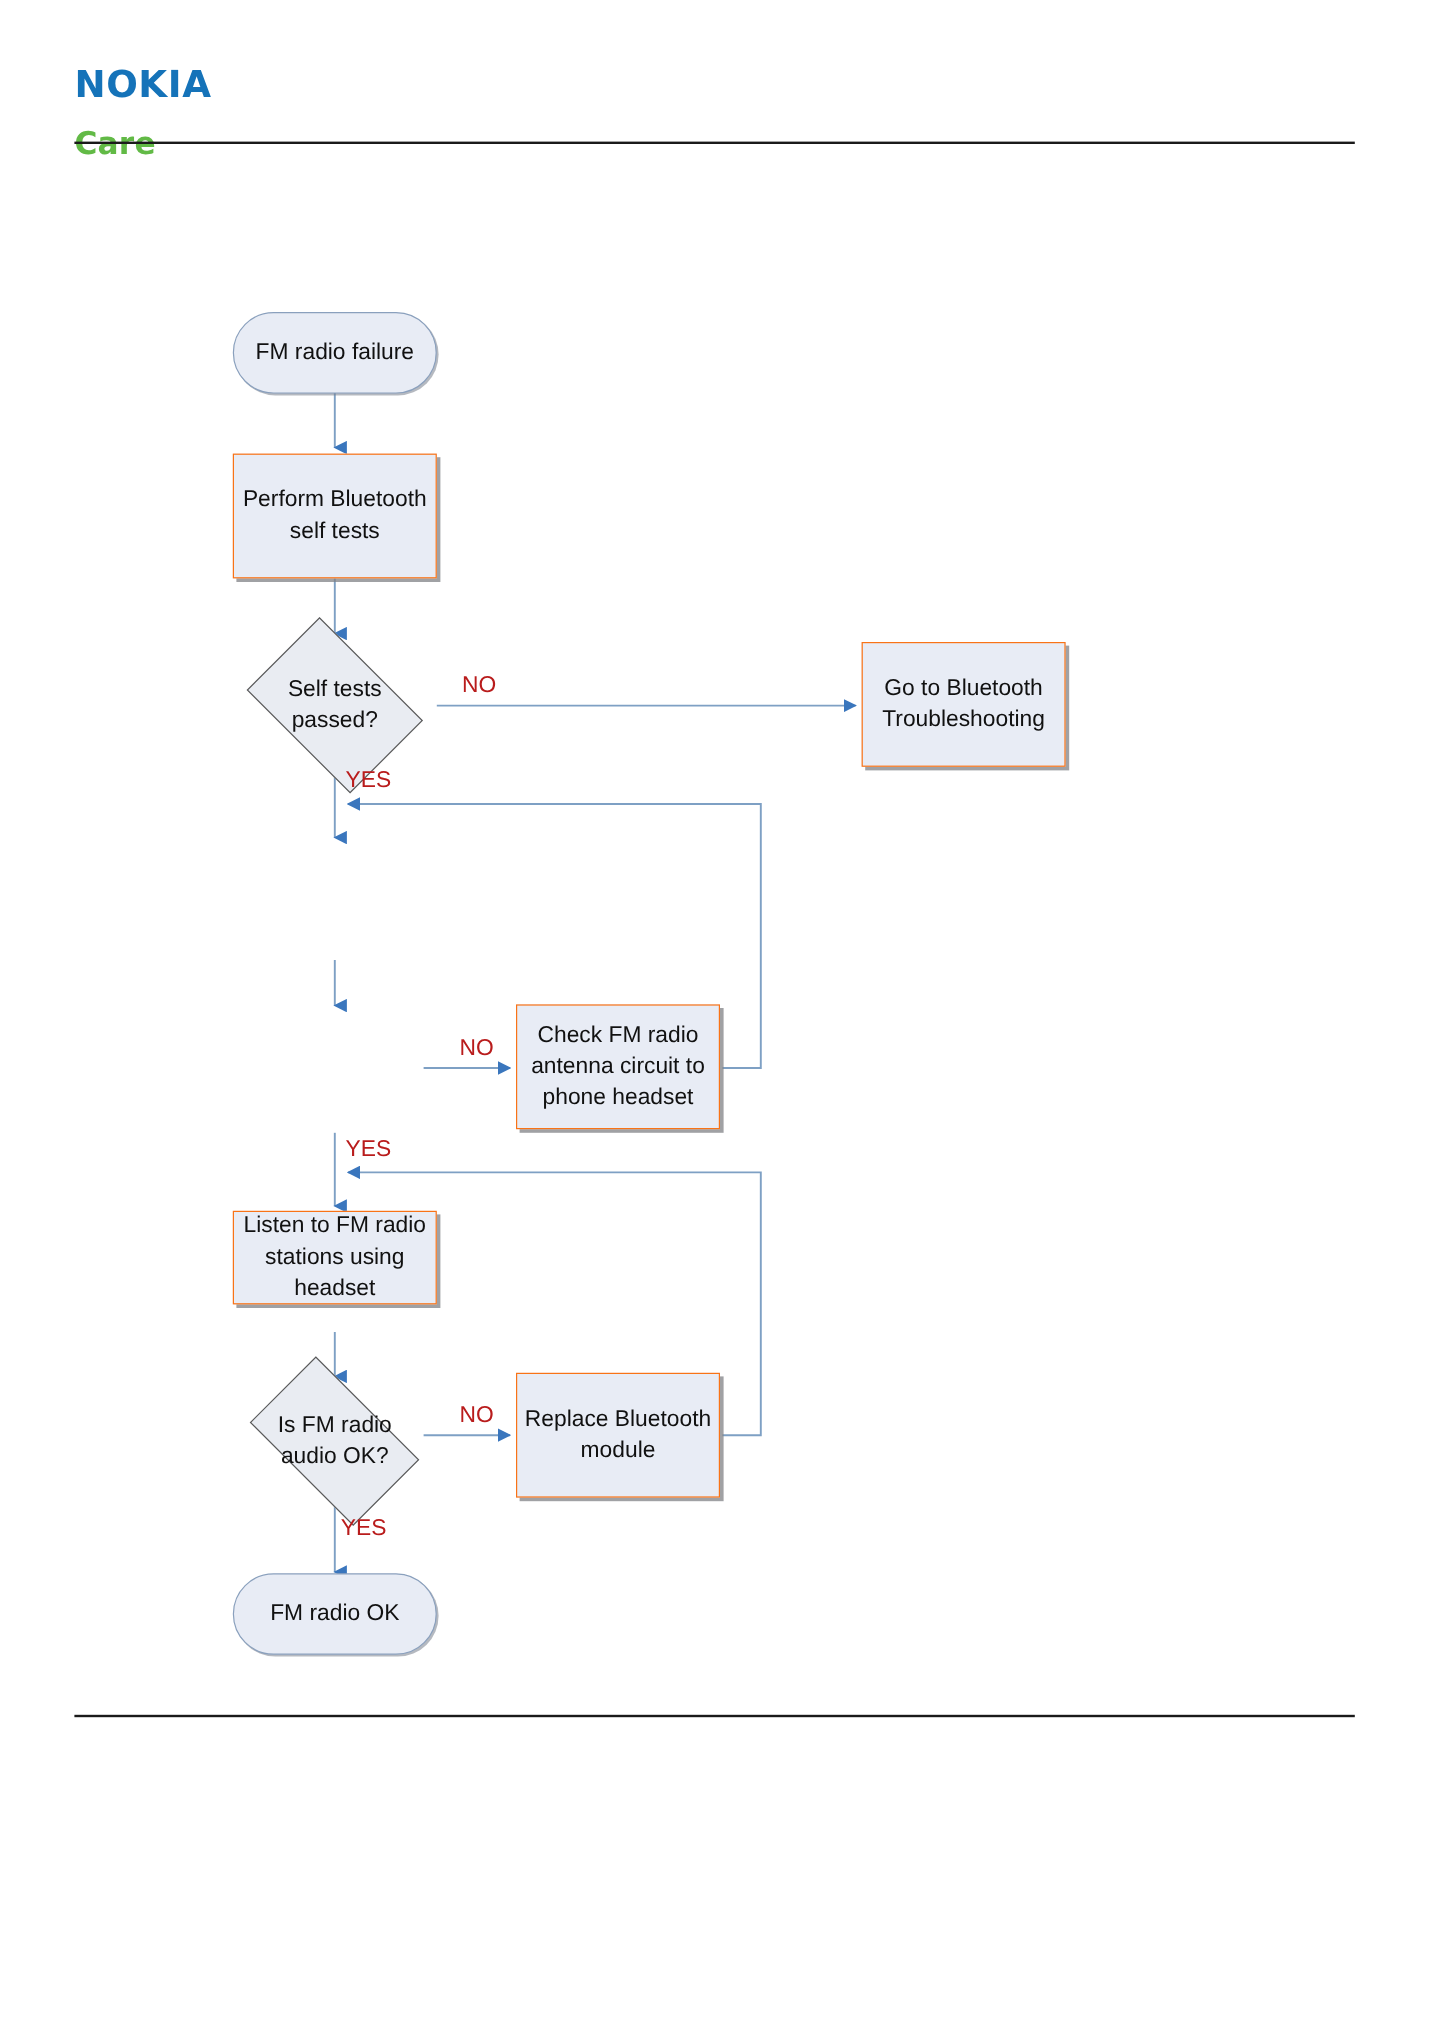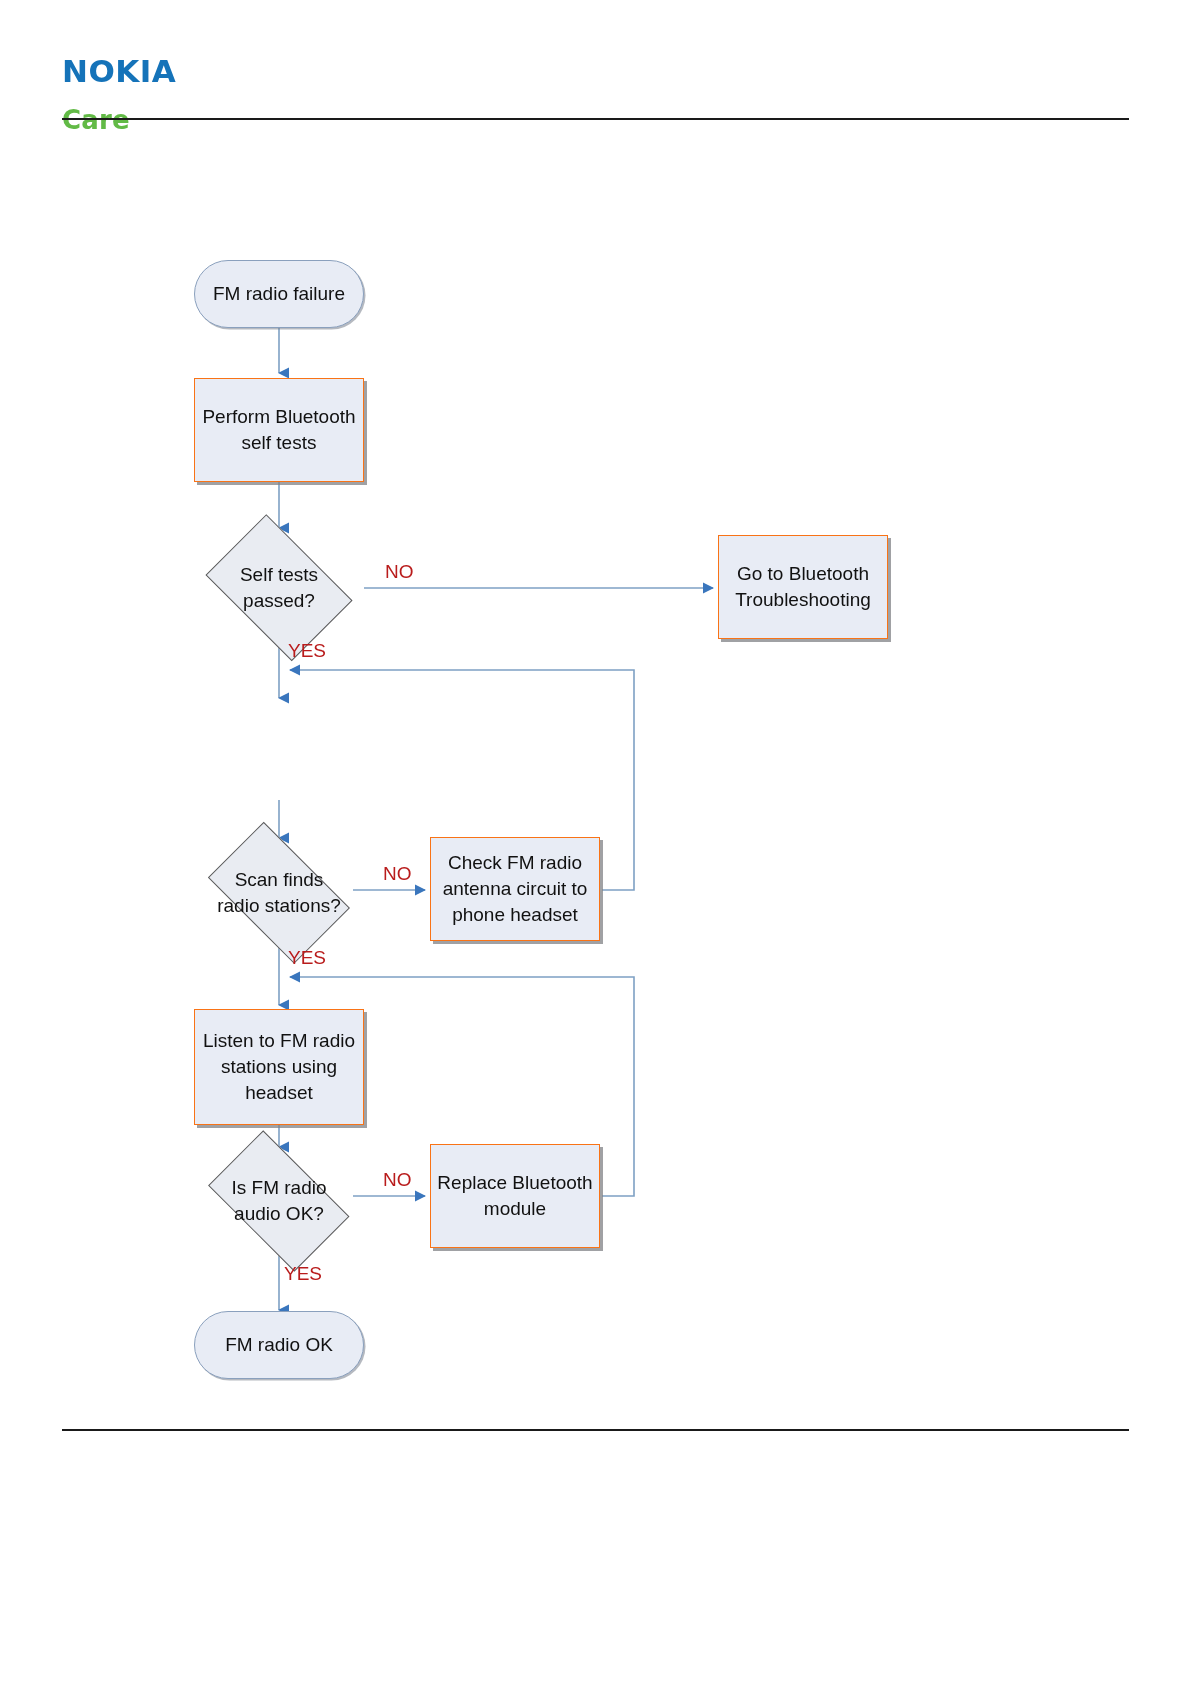--- a/index.html
+++ b/index.html
@@ -203,33 +203,28 @@
     <span class="diamond-label">Self tests
 passed?</span>
   </div>
 
   <div class="node process" style="left:718px; top:535px; width:170px; height:104px;">
     <span>Go to Bluetooth
 Troubleshooting</span>
   </div>
 
 
-  <div class="node decision" style="left:194px; top:838px; width:170px; height:110px;">
-    <span class="diamond-shape"></span>
-    <span class="diamond-label">Scan finds
-radio stations?</span>
-  </div>
 
   <div class="node process" style="left:430px; top:837px; width:170px; height:104px;text-align:center;">
     <span>Check FM radio
 antenna circuit to
 phone headset</span>
   </div>
 
-  <div class="node process" style="left:194px; top:1009px; width:170px; height:116px;">
+  <div class="node process" style="left:194px; top:1009px; width:170px; height:78px;">
     <span>Listen to FM radio
 stations using
 headset</span>
   </div>
 
   <div class="node decision" style="left:194px; top:1147px; width:170px; height:108px;">
     <span class="diamond-shape"></span>
     <span class="diamond-label">Is FM radio
 audio OK?</span>
   </div>

